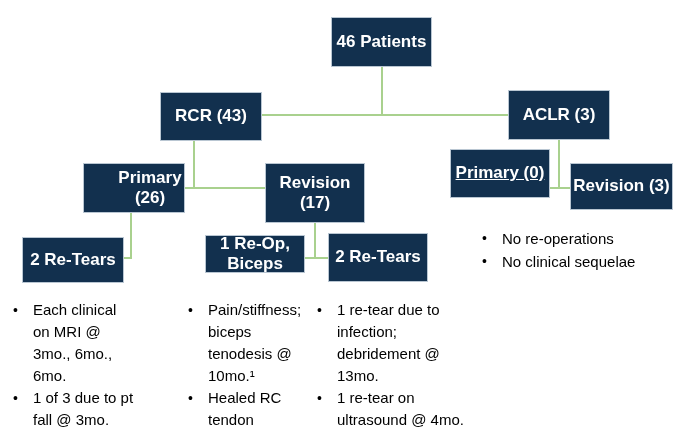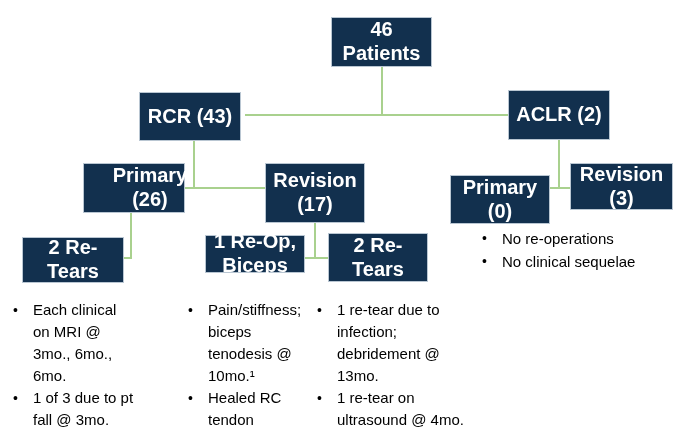--- a/index.html
+++ b/index.html
@@ -14,21 +14,21 @@
     background: #ffffff;
     overflow: hidden;
   }
   .box {
     position: absolute;
     box-sizing: border-box;
     background: #12304e;
     border: 1px solid #b9c6d2;
     color: #ffffff;
     font-weight: 700;
-    font-size: 20px;
+    font-size: 17px;
     line-height: 1.18;
     display: flex;
     align-items: center;
     justify-content: center;
     text-align: center;
     white-space: pre-line;
   }
   .conn {
     position: absolute;
     background: #a9d18e;
@@ -64,27 +64,27 @@
   <div class="conn" style="left:193px; top:141px; width:2px;  height:48px;"></div>
   <div class="conn" style="left:185px; top:187px; width:81px;  height:2px;"></div>
   <div class="conn" style="left:130px; top:213px; width:2px;  height:46px;"></div>
   <div class="conn" style="left:124px; top:257px; width:8px;   height:2px;"></div>
   <div class="conn" style="left:314px; top:213px; width:2px;  height:46px;"></div>
   <div class="conn" style="left:305px; top:257px; width:24px;  height:2px;"></div>
   <div class="conn" style="left:558px; top:140px; width:2px;  height:48px;"></div>
   <div class="conn" style="left:550px; top:187px; width:21px;  height:2px;"></div>
 
   <div class="box" style="left:331px; top:17px;  width:101px; height:50px;">46 Patients</div>
-  <div class="box" style="left:139px; top:92px;  width:102px; height:49px;">RCR (43)</div>
-  <div class="box" style="left:508px; top:90px;  width:102px; height:50px;">ACLR (2)</div>
+  <div class="box" style="left:160px; top:92px;  width:102px; height:49px;">RCR (43)</div>
+  <div class="box" style="left:508px; top:90px;  width:102px; height:50px;">ACLR (3)</div>
   <div class="box" style="left:83px;  top:163px; width:102px; height:50px;padding-left:32px;">Primary
 (26)</div>
   <div class="box" style="left:265px; top:163px; width:100px; height:60px;">Revision
 (17)</div>
-  <div class="box" style="left:450px; top:175px; width:100px; height:49px;">Primary (0)</div>
+  <div class="box" style="left:450px; top:149px; width:100px; height:49px;text-decoration:underline;">Primary (0)</div>
   <div class="box" style="left:570px; top:163px; width:103px; height:47px;">Revision (3)</div>
   <div class="box" style="left:22px;  top:237px; width:102px; height:46px;">2 Re-Tears</div>
   <div class="box" style="left:205px; top:235px; width:100px; height:38px;">1 Re-Op,
 Biceps</div>
   <div class="box" style="left:328px; top:233px; width:100px; height:49px;">2 Re-Tears</div>
 
   <div class="note" style="left:13px; top:299px; width:140px;">
     <div class="item">
       <span class="bullet">•</span>
       <span class="txt">Each clinical

